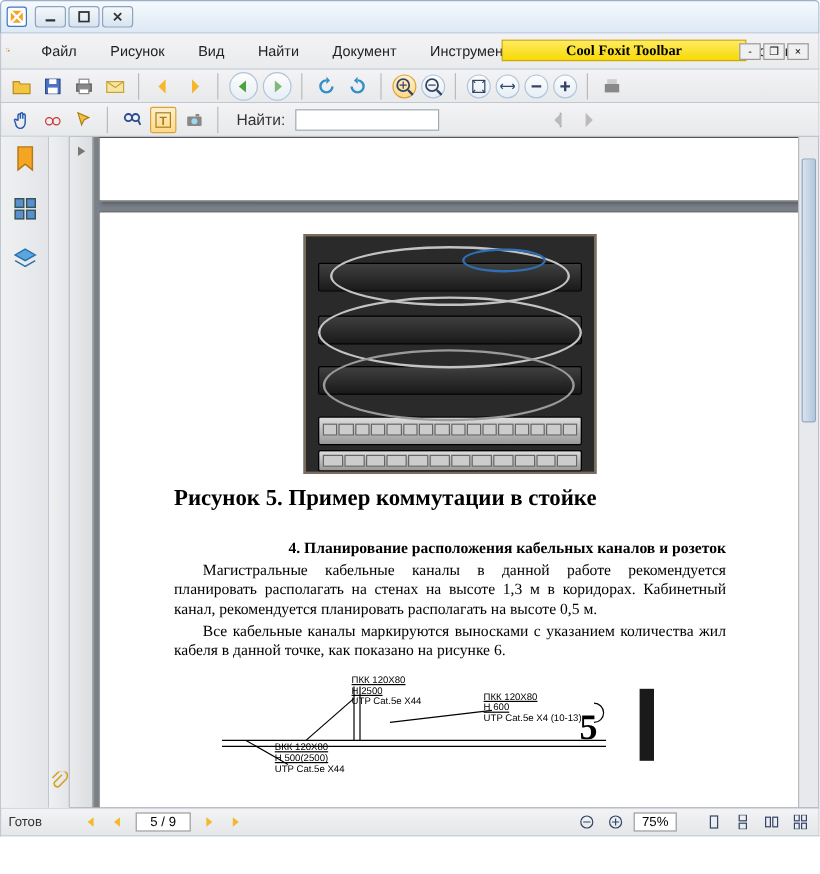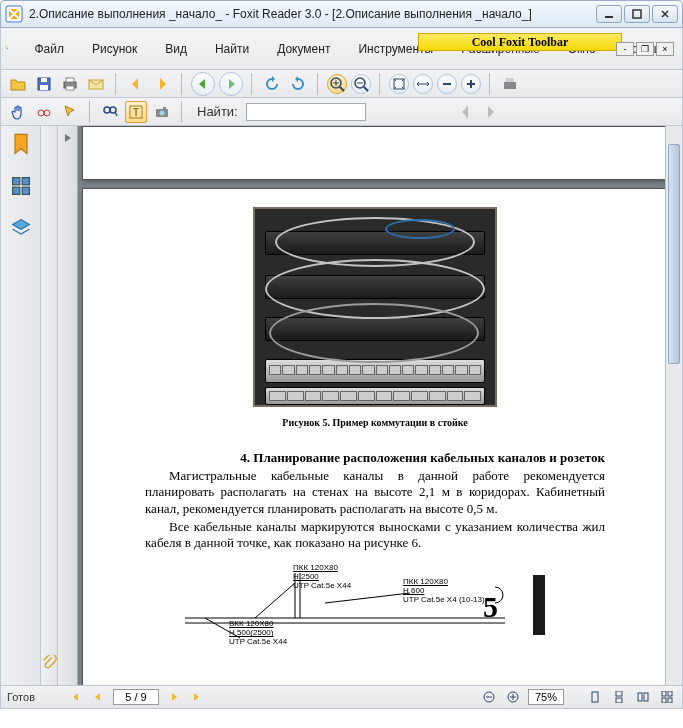--- a/index.html
+++ b/index.html
@@ -5,21 +5,21 @@
   * { box-sizing: border-box; margin: 0; padding: 0; }
   body { font-family: "Segoe UI", Tahoma, sans-serif; font-size: 12px; background: #fff; width: 683px; height: 728px; overflow: hidden; }
   
   .titlebar { height: 28px; background: linear-gradient(to bottom, #f5f9fd, #dde9f5); border: 1px solid #9aaec9; border-radius: 4px 4px 0 0; display: flex; align-items: center; padding: 0 4px; }
   .titlebar .icon { width: 18px; height: 18px; margin-right: 6px; }
   .titlebar .title { flex: 1; color: #222; font-size: 12px; white-space: nowrap; overflow: hidden; text-overflow: ellipsis; }
   .win-btns { display: flex; gap: 2px; }
   .win-btn { width: 26px; height: 18px; border: 1px solid #8fa3bd; border-radius: 3px; background: linear-gradient(#f4f8fb,#d8e4f0); display:flex; align-items:center; justify-content:center; }
   .win-btn svg { width:10px; height:10px; }
   
-  .menubar { height: 42px; border: 1px solid #c0c7d3; border-top: none; background: linear-gradient(#f3f3f5,#eaebed); display: flex; align-items: center; padding: 0 4px; gap: 12px; position: relative; }
+  .menubar { height: 30px; border: 1px solid #c0c7d3; border-top: none; background: linear-gradient(#f3f3f5,#eaebed); display: flex; align-items: center; padding: 0 4px; gap: 12px; position: relative; }
   .menubar .doc-icon { width: 20px; height: 20px; margin-right: 6px; }
   .menu-item { padding: 4px 8px; color: #222; cursor: default; }
   .mdi-btns { position: absolute; right: 8px; display: flex; gap: 2px; }
   .mdi-btn { width: 18px; height: 14px; border: 1px solid #999; background: #f0f0f0; display:flex; align-items:center; justify-content:center; font-size:9px; }
   .cool-toolbar { position:absolute; right: 60px; top: 5px; background: linear-gradient(#ffeb61,#f7d905); border:1px solid #cfa800; height:18px; width: 204px; display:flex; align-items:center; justify-content:center; font-size:12px; font-family: serif; font-weight:bold; }
   
   .toolbar { height: 28px; border: 1px solid #c0c7d3; border-top: none; background: linear-gradient(#f3f3f5,#e8e9eb); display:flex; align-items:center; padding: 0 6px; gap: 4px; }
   .tb-btn { width: 22px; height: 22px; border: 1px solid transparent; border-radius: 2px; display:flex; align-items:center; justify-content:center; }
   .tb-sep { width: 2px; height: 22px; border-left: 1px solid #bbb; margin: 0 4px; }
   .tb-btn svg { width:16px; height:16px; }
@@ -41,21 +41,21 @@
   .vscroll { width:17px; background:#e8e9ec; border-left:1px solid #bbb;}
   .vscroll .thumb { margin:18px 2px; height:220px; background:linear-gradient(to right,#d8e2ef,#b4c6db); border:1px solid #8da6c2; border-radius:2px;}
   .attach-strip { width:17px; background:linear-gradient(to right,#eef0f2,#e3e5e8); border-right:1px solid #c0c7d3; display:flex; align-items:flex-end; padding-bottom:10px;}
   
   .photo { width:244px; height:200px; margin:0 auto; background:#2a2a2a; border:2px solid #7a6c5e; position:relative; overflow:hidden;}
   .rack-row { position:absolute; left:10px; right:10px; height:24px; background:linear-gradient(#3f3f3f,#1a1a1a); border:1px solid #000; border-radius:2px;}
   .ports { position:absolute; left:14px; right:14px; height:10px; display:flex; gap:1px;}
   .port { flex:1; background:#ccc; border:1px solid #666;}
   .cable { position:absolute; border:2px solid #aaa; border-radius:50%; background:transparent;}
   
-  .caption { text-align:center; font-family:"Times New Roman",serif; font-size:10px; font-weight:bold; margin-top:10px;}
+  .caption { font-family:"Times New Roman",serif; font-size:19px; font-weight:bold; margin-top:10px;}
   .heading { text-align:right; font-family:"Times New Roman",serif; font-size:13px; font-weight:bold; margin-top:22px;}
   .body-text { font-family:"Times New Roman",serif; font-size:13px; text-align:justify; margin-top:2px; line-height:1.25;}
   .body-text.first { text-indent:24px;}
   
   .diagram { margin-top:12px; height:80px; position:relative; font-size:8px; font-family:sans-serif;}
   
   .statusbar { height:23px; background:linear-gradient(#f3f3f5,#e5e6e8); border:1px solid #c0c7d3; border-top:none; display:flex; align-items:center; padding:0 6px; gap:6px;}
   .status-text { font-size:11px; color:#333; width:52px;}
   .page-input { width:46px; height:16px; border:1px solid #999; text-align:center; font-size:11px;}
   .zoom-input { width:36px; height:16px; border:1px solid #999; text-align:center; font-size:11px;}
@@ -67,21 +67,20 @@
 <body>
 
 <div class="titlebar">
   <span class="icon">
     <svg viewBox="0 0 18 18">
         <rect x="1" y="1" width="16" height="16" rx="2" fill="#fff" stroke="#3a77c3"></rect>
         <path d="M4 4h10v10H4z" fill="#f7a21a"></path>
         <path d="M4 4l10 10M14 4L4 14" stroke="#fff" stroke-width="2"></path>
       </svg>
   </span>
-  <span class="title">2.Описание выполнения _начало_ - Foxit Reader 3.0 - [2.Описание выполнения _начало_]</span>
   <div class="win-btns">
     <div class="win-btn">
         <svg viewBox="0 0 10 10">
           <line x1="1" y1="8" x2="9" y2="8" stroke="#333" stroke-width="2"></line>
         </svg>
       </div>
     <div class="win-btn">
         <svg viewBox="0 0 10 10">
           <rect x="1" y="1" width="8" height="8" fill="none" stroke="#333" stroke-width="1.5"></rect>
         </svg>
@@ -359,21 +358,21 @@
               <div class="port"></div>
               <div class="port"></div>
             </div>
           <div class="cable" style="top:8px; left:20px; width:200px; height:50px; border-color:#c3c3c3;"></div>
           <div class="cable" style="top:50px; left:10px; width:220px; height:60px; border-color:#c3c3c3;"></div>
           <div class="cable" style="top:94px; left:14px; width:210px; height:60px; border-color:#9a9a9a;"></div>
           <div class="cable" style="top:10px; left:130px; width:70px; height:20px; border-color:#2e6fb3;"></div>
         </div>
         <div class="caption">Рисунок 5. Пример коммутации в стойке</div>
         <div class="heading">4. Планирование расположения кабельных каналов и розеток</div>
-        <div class="body-text first">Магистральные кабельные каналы в данной работе рекомендуется планировать располагать на стенах на высоте 2,1 м в коридорах. Кабинетный канал, рекомендуется планировать располагать на высоте 0,5 м.</div>
+        <div class="body-text first">Магистральные кабельные каналы в данной работе рекомендуется планировать располагать на стенах на высоте 1,3 м в коридорах. Кабинетный канал, рекомендуется планировать располагать на высоте 0,5 м.</div>
         <div class="body-text first">Все кабельные каналы маркируются выносками с указанием количества жил кабеля в данной точке, как показано на рисунке 6.</div>
         <div class="diagram">
           <svg width="100%" height="80" viewBox="0 0 460 80">
             <line x1="40" y1="55" x2="360" y2="55" stroke="#000"></line>
             <line x1="40" y1="60" x2="360" y2="60" stroke="#000"></line>
             <line x1="150" y1="10" x2="150" y2="55" stroke="#000"></line>
             <line x1="155" y1="10" x2="155" y2="55" stroke="#000"></line>
             <line x1="110" y1="55" x2="150" y2="20" stroke="#000"></line>
             <line x1="60" y1="55" x2="95" y2="75" stroke="#000"></line>
             <line x1="180" y1="40" x2="265" y2="30" stroke="#000"></line>

